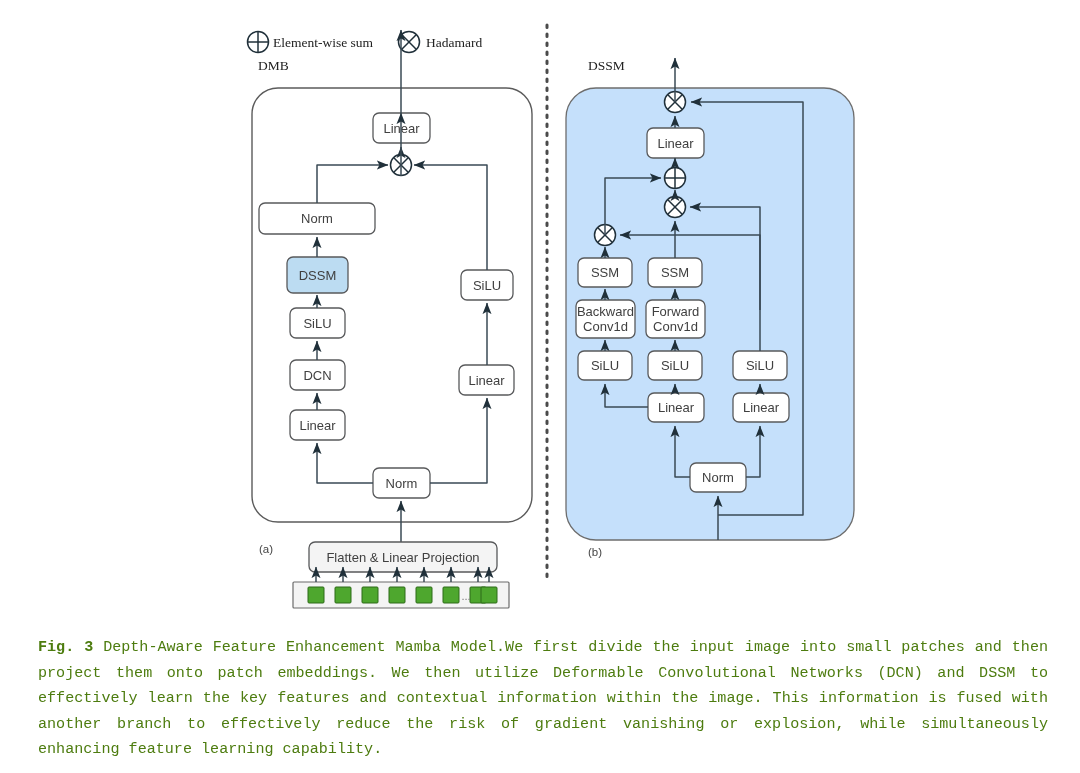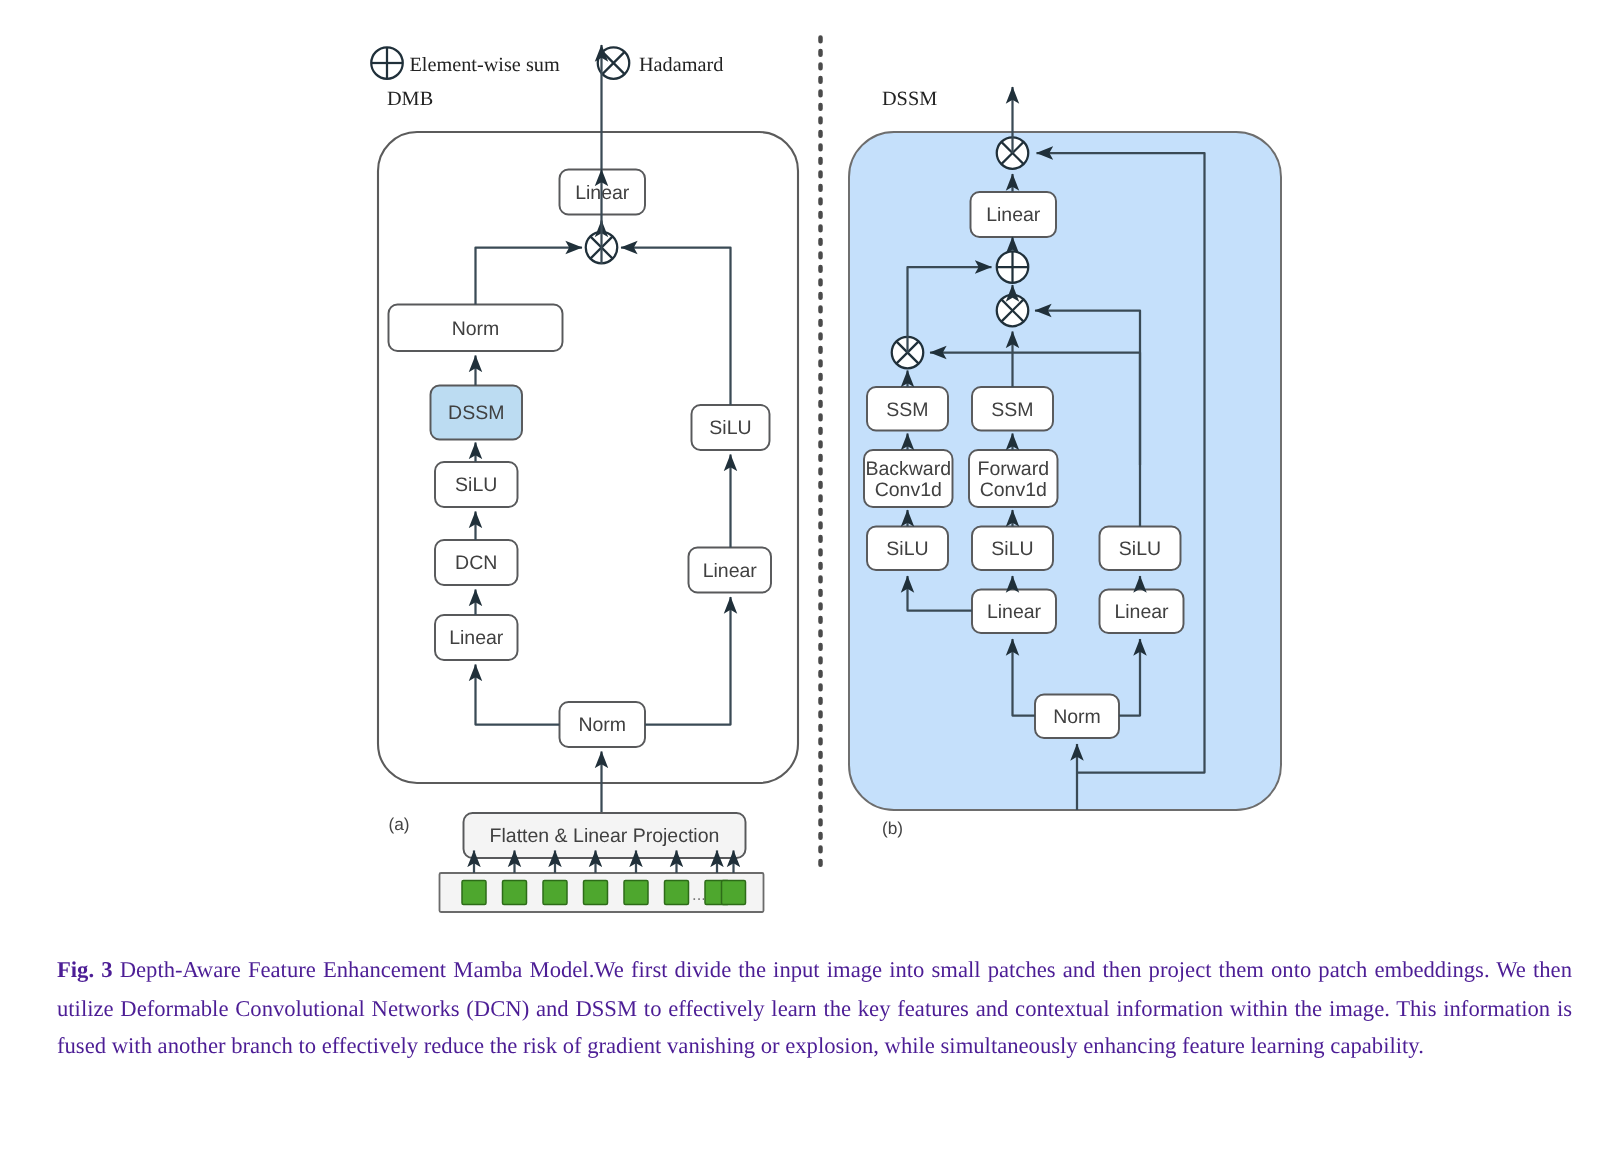--- a/index.html
+++ b/index.html
@@ -10,25 +10,25 @@
     overflow:hidden;
     position:relative;
   }
   #figure-area{
     position:absolute;left:0;top:0;width:963px;height:615px;
   }
   #figure-area svg{display:block;}
   .caption{
     position:absolute;
     left:38px; top:620px; width:1010px;
-    font-family:Liberation Serif, serif;
+    font-family:Liberation Mono, monospace;
     font-size:15.1px;
     line-height:25.5px;
     text-align:justify;
-    color:#4c1d95;
+    color:#4d7c0f;
   }
   .cap-label{font-weight:bold;}
 </style>
 </head>
 <body>
 
 <div id="figure-area">
     <svg width="1080" height="615" viewBox="0 0 1080 615">
       <defs>
         <marker id="ah" markerWidth="9" markerHeight="9" refX="7.4" refY="3.2" orient="auto" markerUnits="strokeWidth">

